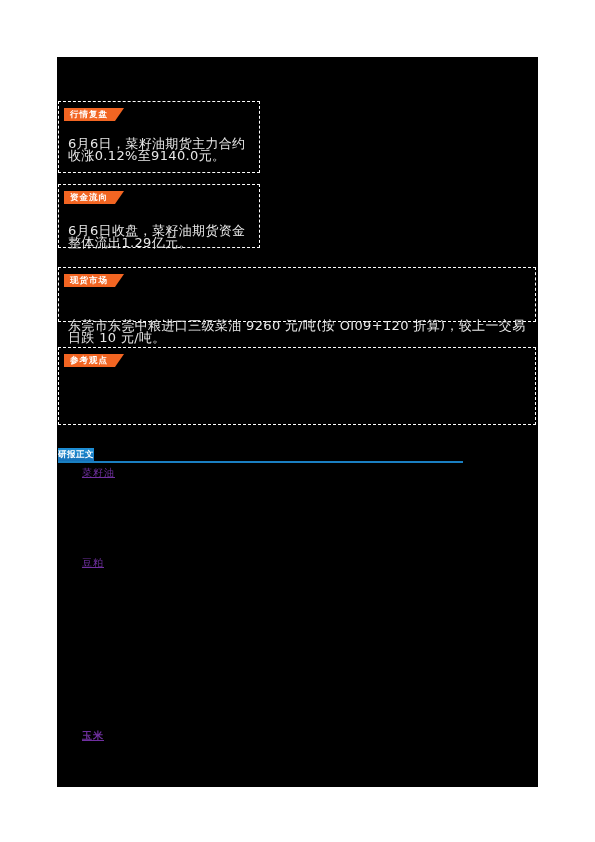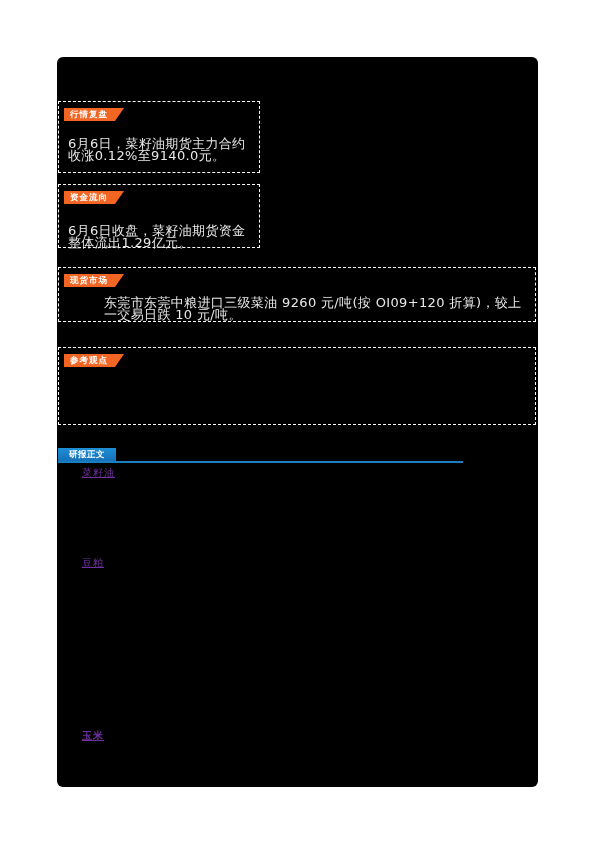--- a/index.html
+++ b/index.html
@@ -17,21 +17,20 @@
 
   
   #doc-canvas {
     position: absolute;
     left: 57px;
     top: 57px;
     width: 481px;
     height: 730px;
     background: #000000;
     overflow: hidden;
-    border-radius: 6px;
   }
 
   
   .section-box {
     position: absolute;
     border: 1px dashed #ffffff;
     box-sizing: border-box;
     background: #000000;
   }
 
@@ -66,39 +65,39 @@
   }
 
   
   #box-market-review   { left: 1px;  top: 44px;  width: 202px; height: 72px; }
   #box-market-review .section-body  { top: 36px; }
 
   #box-fund-flow       { left: 1px;  top: 127px; width: 202px; height: 64px; }
   #box-fund-flow .section-body      { top: 40px; }
 
   #box-spot-market     { left: 1px;  top: 210px; width: 478px; height: 55px; }
-  #box-spot-market .section-body    { top: 29px; margin-left: 36px; }
+  #box-spot-market .section-body    { top: 52px; }
 
   #box-outlook         { left: 1px;  top: 290px; width: 478px; height: 78px; }
   #box-outlook .section-body        { top: 33px; }
 
   
   #report-header {
     position: absolute;
     left: 1px;
     top: 391px;
     width: 410px;
     height: 18px;
   }
   #report-tab {
     position: absolute;
     left: 0;
     top: 0;
     height: 13px;
-    padding: 0 11px;
+    padding: 0 0;
     background: linear-gradient(180deg, #1e8fd5 0%, #1570b8 100%);
     color: #ffffff;
     font-size: 8.5px;
     line-height: 13px;
     letter-spacing: 0.5px;
     font-family: "DejaVu Sans", "Liberation Sans", sans-serif;
     font-weight: bold;
     white-space: nowrap;
     z-index: 2;
   }

